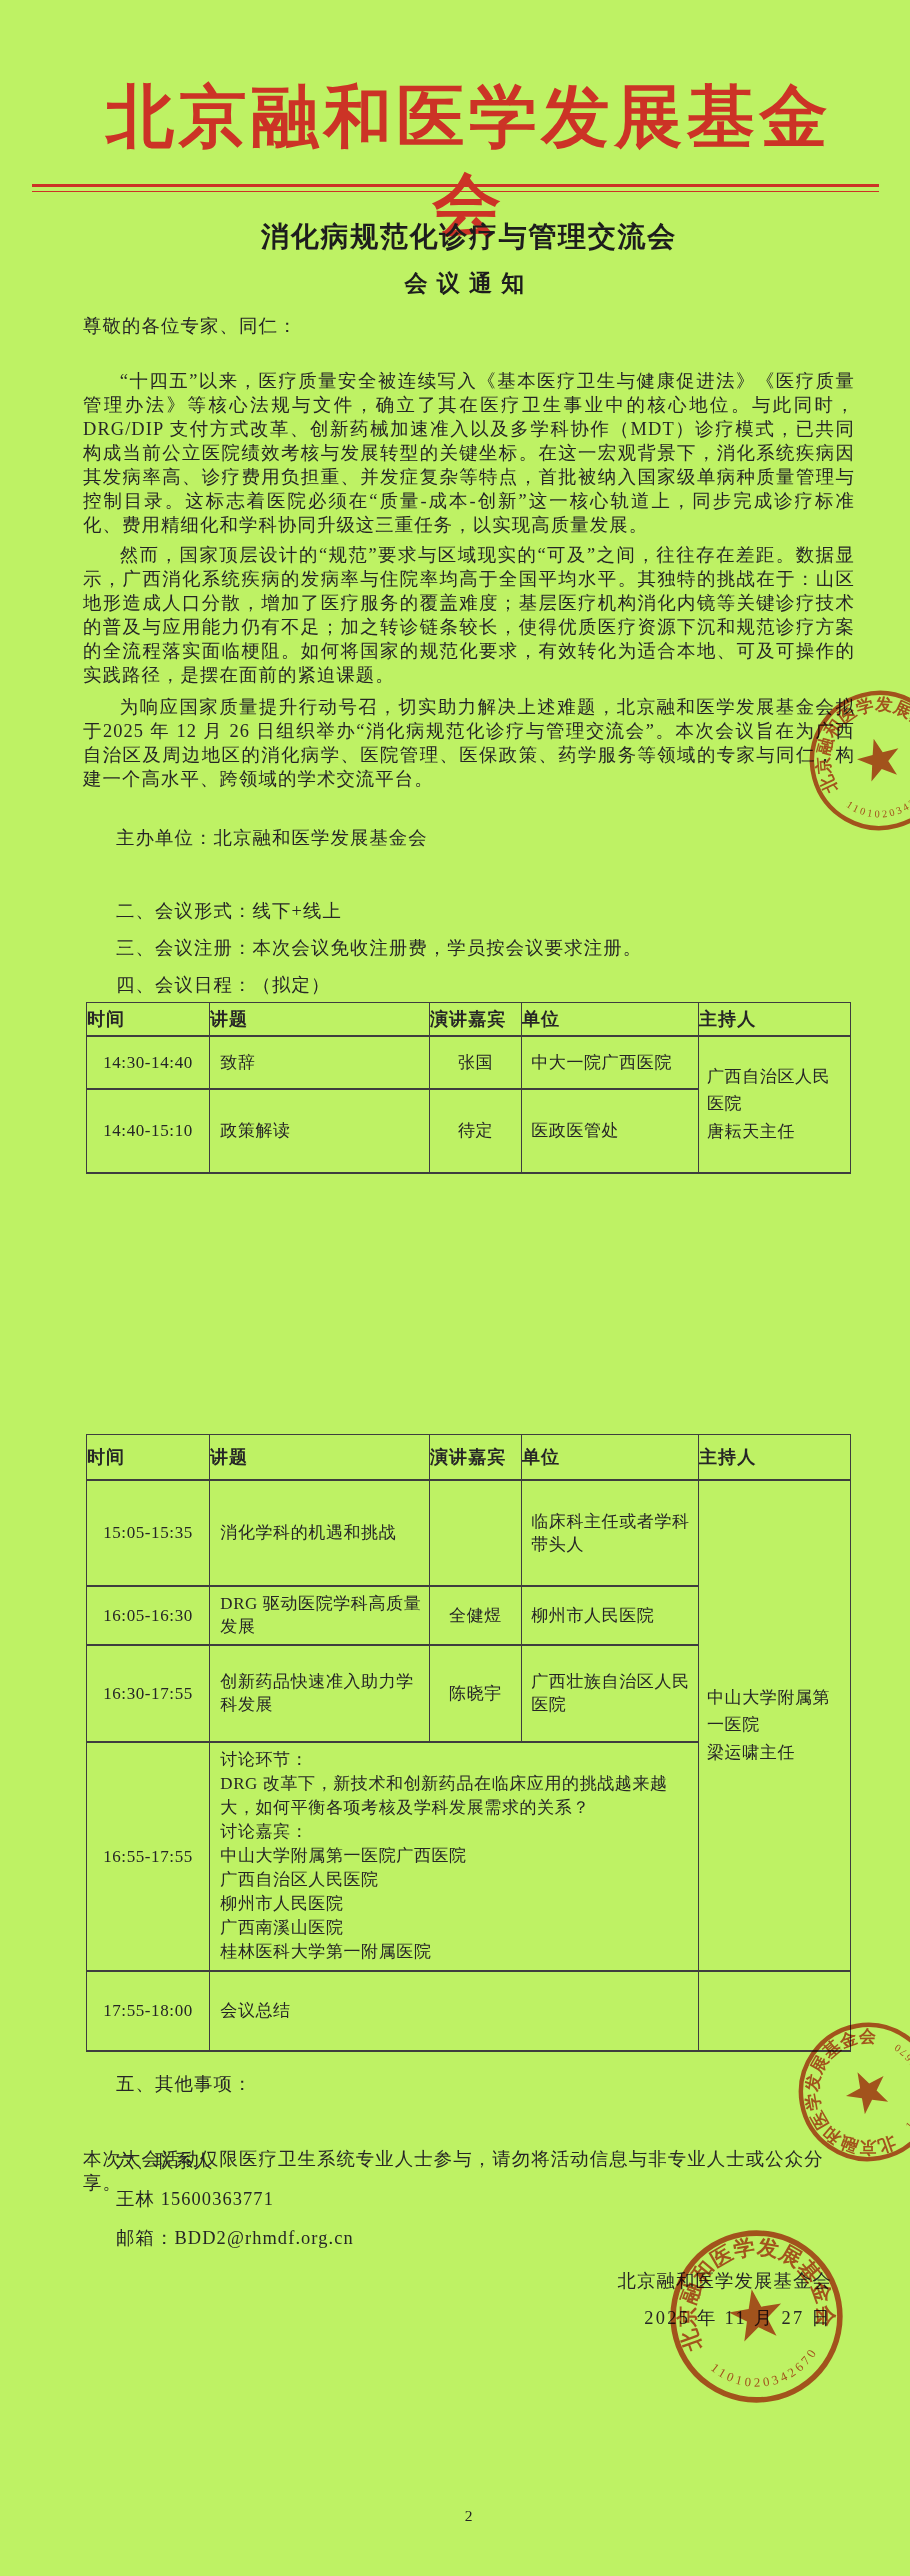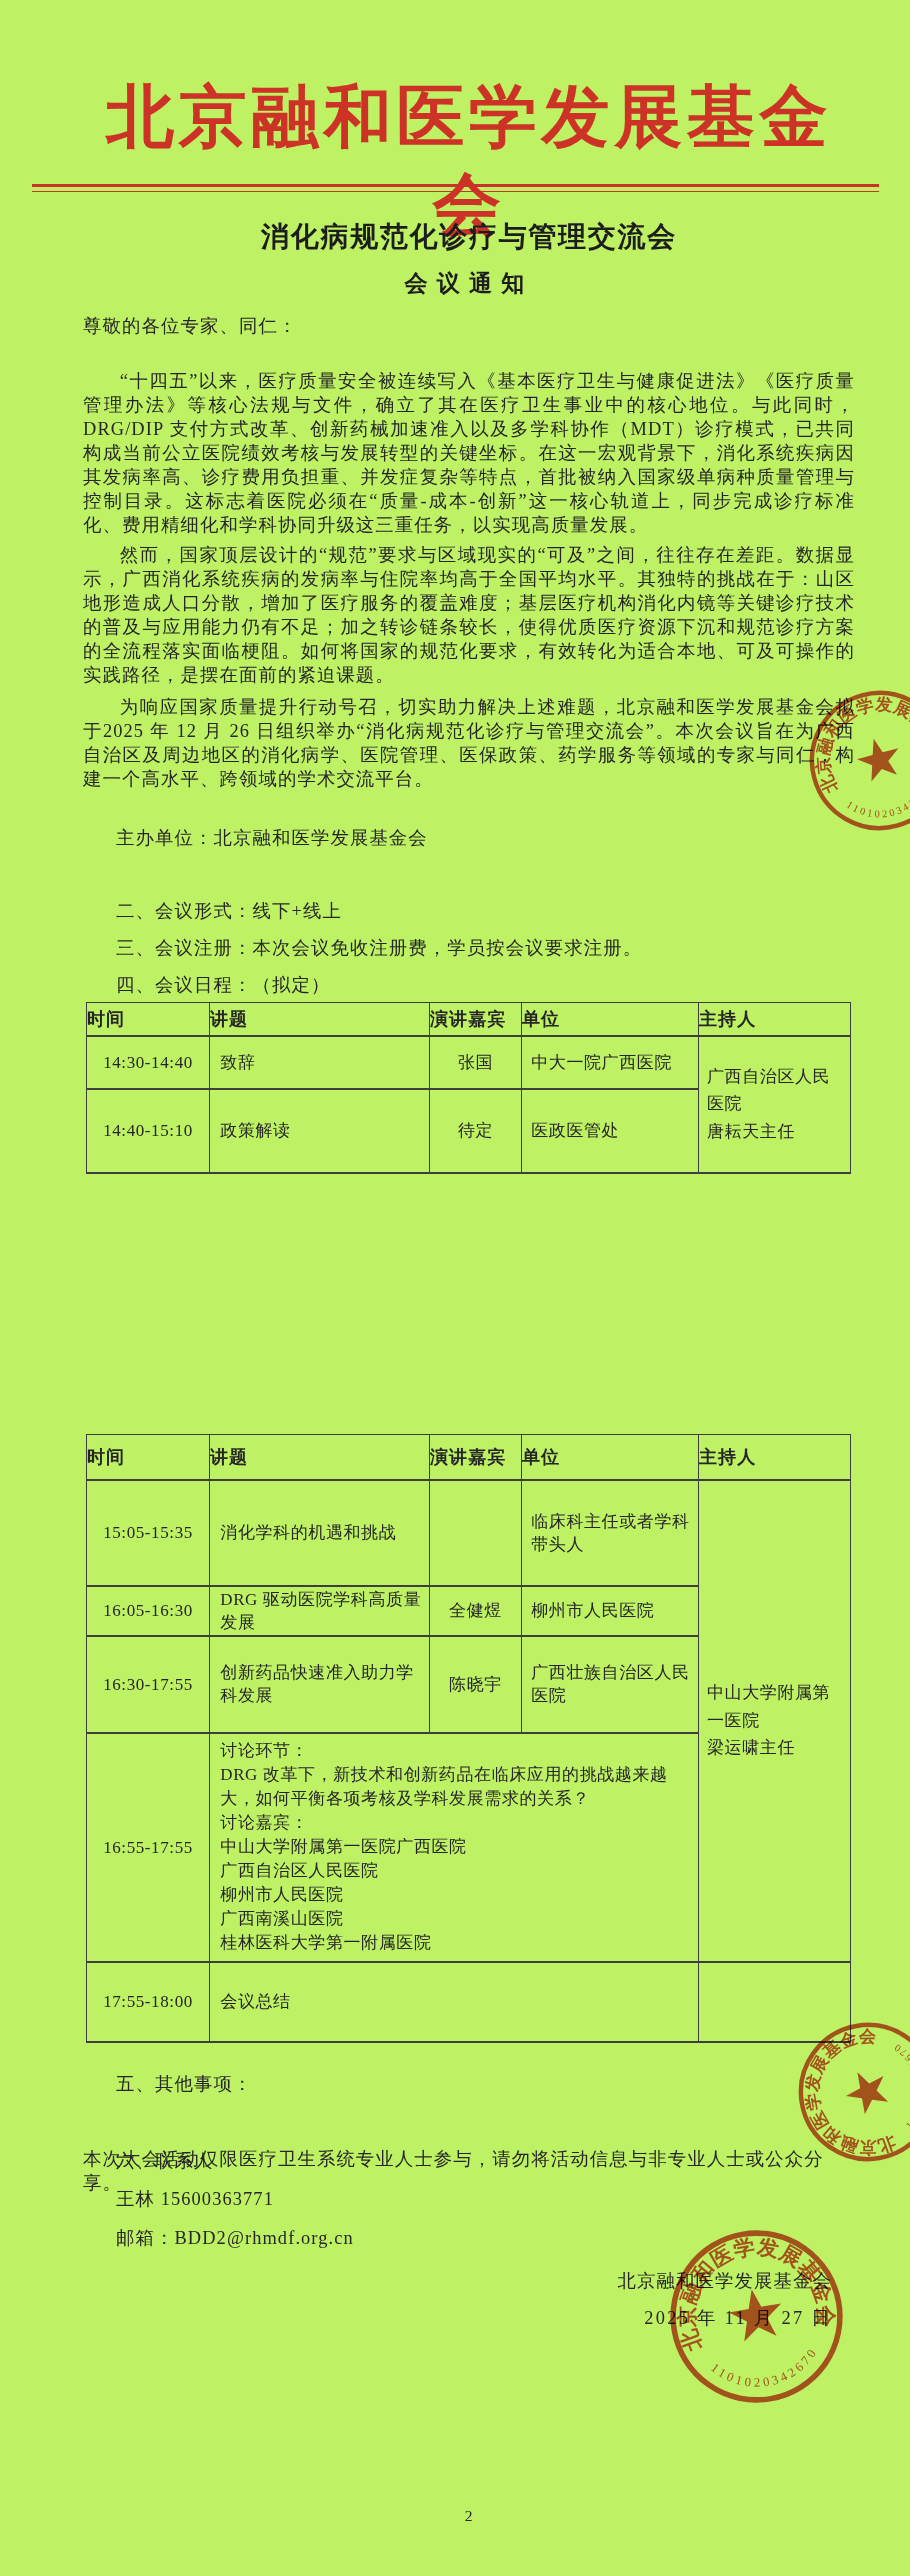--- a/index.html
+++ b/index.html
@@ -68,21 +68,21 @@
   }
   table.agenda{border-top:1.7px solid #3e3e3e;}
   .col-time{text-align:center;}
   .col-topic{text-align:left;padding-left:10.3px !important;padding-right:5.7px !important;}
   .col-guest{text-align:center;}
   .col-org{text-align:left;padding-left:9.2px !important;padding-right:8px !important;}
   .col-mod{text-align:left;padding-left:8px !important;padding-right:4.6px !important;line-height:27.5px !important;}
   .topic-block{vertical-align:top !important;padding-top:5.7px !important;}
   .topic-block div{line-height:24px;}
   .h1-hdr{height:33px;}  .t1-r1{height:53px;}  .t1-r2{height:84px;}
-  .h2-hdr{height:45px;}  .t2-r1{height:106px;} .t2-r2{height:50px;}
+  .h2-hdr{height:45px;}  .t2-r1{height:106px;} .t2-r2{height:59px;}
   .t2-r3{height:97px;}  .t2-r4{height:229px;} .t2-r5{height:80px;}
 
   .item5-title{top:2072px;}
   .item5-body{top:2111px;margin-top:36px;}
   .item6-title{top:2149px;}
   .contact{top:2187px;}
   .email{top:2226px;}
   .footer-org{top:2269px;text-align:right;padding-right:23px;}
   .footer-date{top:2306px;text-align:right;padding-right:23px;letter-spacing:2.3px;}
   .page-num{top:2507px;text-align:center;font-size:15.5px;letter-spacing:0.6px;}

